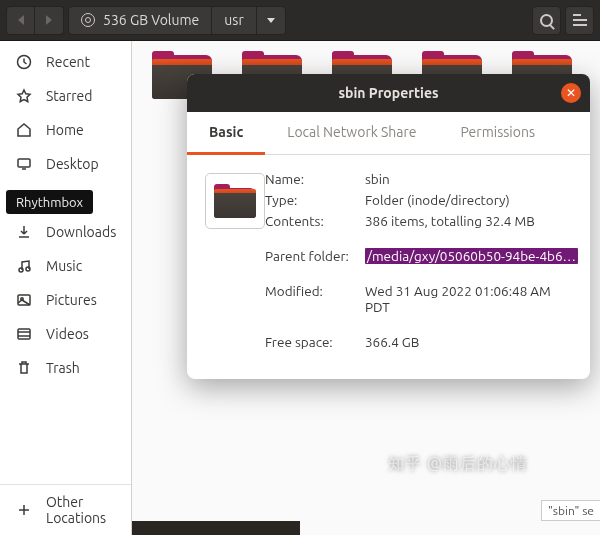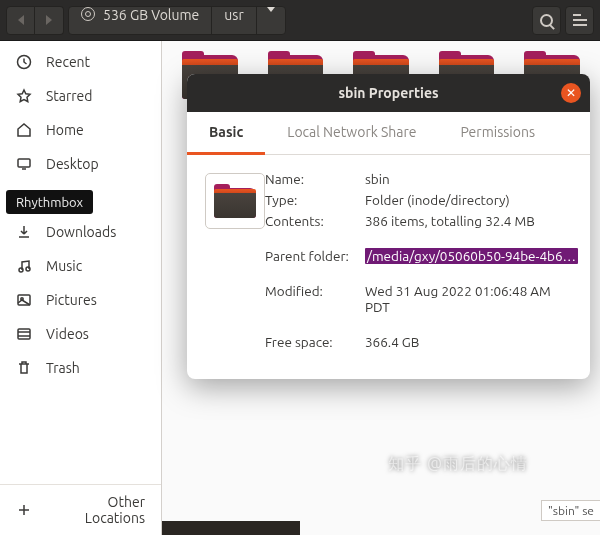--- a/index.html
+++ b/index.html
@@ -6,38 +6,38 @@
   body { width: 600px; height: 535px; overflow: hidden; background: #fafafa; position: relative; }
 
   
   .headerbar { height: 41px; background: #2b2a29; display: flex; align-items: center; padding: 0 6px; gap: 4px; border-bottom: 1px solid #1a1a1a; }
   .hb-btn { height: 29px; min-width: 29px; background: #3a3937; border: 1px solid #242321; border-radius: 4px; display: flex; align-items: center; justify-content: center; color: #cfcac4; cursor: pointer; }
   .hb-btn.disabled { color: #6a6662; }
   .hb-group { display: flex; }
   .hb-group .hb-btn:first-child { border-top-right-radius: 0; border-bottom-right-radius: 0; }
   .hb-group .hb-btn:last-child { border-top-left-radius: 0; border-bottom-left-radius: 0; border-left: none; }
   .path-box { display: flex; align-items: center; background: #3a3937; border: 1px solid #242321; border-radius: 4px; height: 29px; }
-  .path-seg { padding: 0 12px; color: #ddd9d4; font-size: 14px; display: flex; gap: 8px; height: 100%; }
+  .path-seg { padding: 0 12px; color: #ddd9d4; font-size: 14px; display: flex; align-items: center; gap: 8px; height: 100%; }
   .path-seg + .path-seg { border-left: 1px solid #242321; }
   .path-seg .disk-ico { width: 14px; height: 14px; border: 1.5px solid #cfcac4; border-radius: 50%; position: relative; }
   .path-seg .disk-ico::after { content: ""; position: absolute; inset: 3px; border: 1px solid #cfcac4; border-radius: 50%; }
   .hb-spacer { flex: 1; }
   .chevron { width: 0; height: 0; }
   .chev-left { border-right: 6px solid currentColor; border-top: 5px solid transparent; border-bottom: 5px solid transparent; }
   .chev-right { border-left: 6px solid currentColor; border-top: 5px solid transparent; border-bottom: 5px solid transparent; }
   .chev-down { border-top: 5px solid currentColor; border-left: 4px solid transparent; border-right: 4px solid transparent; }
   .search-ico { width: 13px; height: 13px; border: 2px solid currentColor; border-radius: 50%; position: relative; }
   .search-ico::after { content: ""; position: absolute; width: 6px; height: 2px; background: currentColor; bottom: -3px; right: -4px; transform: rotate(45deg); }
   .list-ico { width: 14px; height: 12px; display: flex; flex-direction: column; justify-content: space-between; }
   .list-ico span { height: 2px; background: currentColor; }
   .list-ico span:first-child { width: 60%; }
 
   
   .main { display: flex; height: calc(535px - 41px); }
-  .sidebar { width: 162px; background: #fff; border-right: 1px solid #d4d0cc; display: flex; flex-direction: column; padding-top: 4px; text-align: right; }
+  .sidebar { width: 132px; background: #fff; border-right: 1px solid #d4d0cc; display: flex; flex-direction: column; padding-top: 4px; }
   .side-item { display: flex; align-items: center; gap: 14px; padding: 9px 16px; color: #3b3a38; font-size: 14px; cursor: pointer; }
   .side-item .ico { width: 16px; height: 16px; color: #3b3a38; display: flex; align-items: center; justify-content: center; flex-shrink: 0; }
   .side-spacer { flex: 1; }
 
   .content { flex: 1; position: relative; background: #fafafa; overflow: hidden; }
   .folder-row { display: flex; gap: 30px; padding: 10px 20px; }
   .folder-ico { width: 60px; height: 48px; position: relative; }
   .folder-ico .back { position: absolute; inset: 0; top: 4px; background: #a41f5c; border-radius: 3px 6px 3px 3px; }
   .folder-ico .tab { position: absolute; top: 0; left: 0; width: 22px; height: 10px; background: #a41f5c; border-radius: 3px 3px 0 0; }
   .folder-ico .front { position: absolute; inset: 0; top: 10px; background: linear-gradient(#4a443f, #3a3530); border-radius: 3px; }

